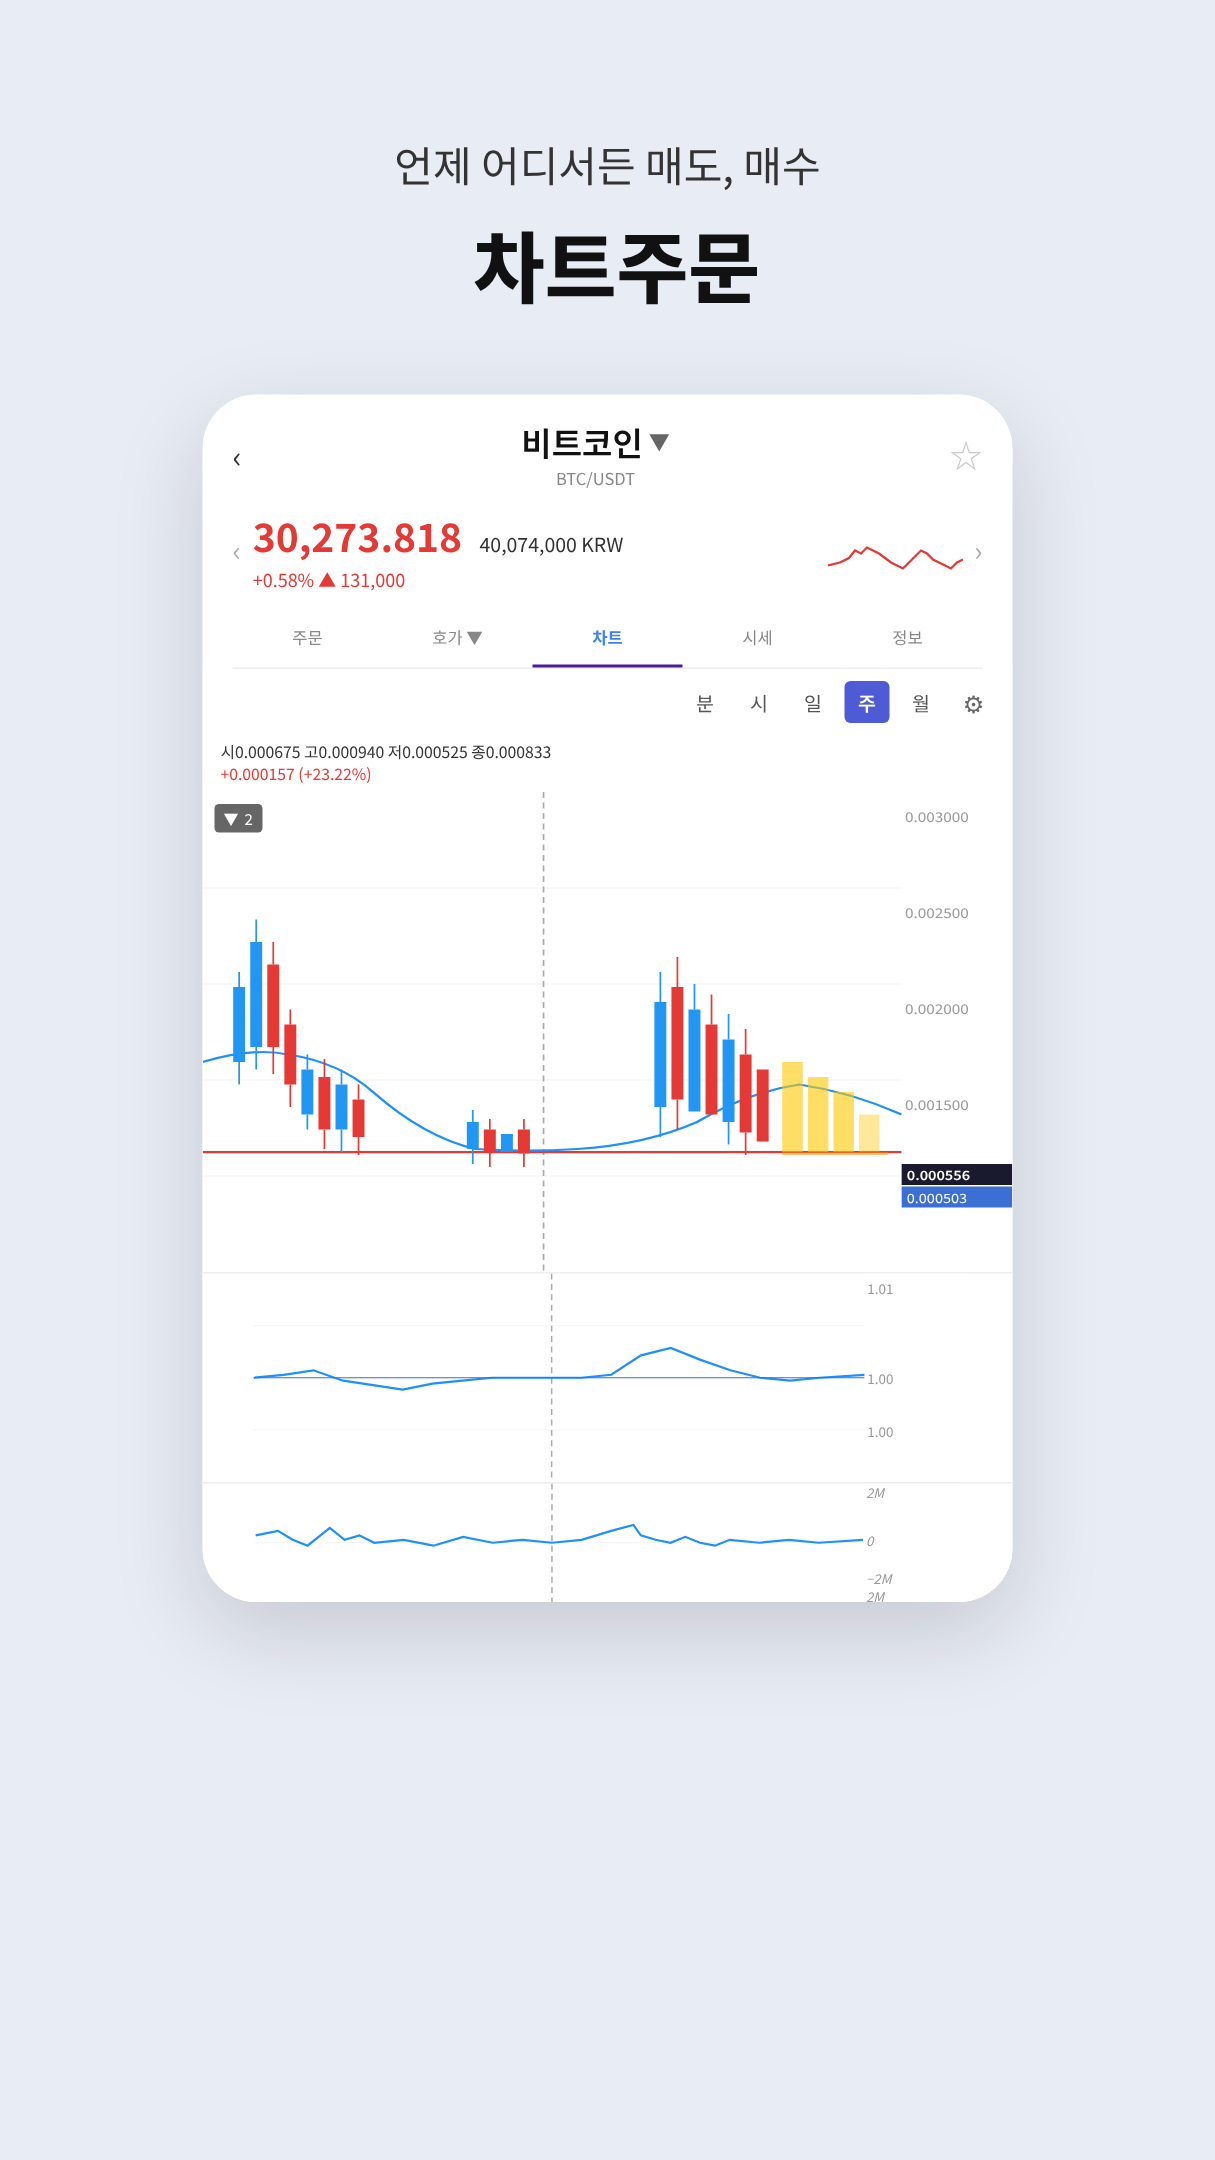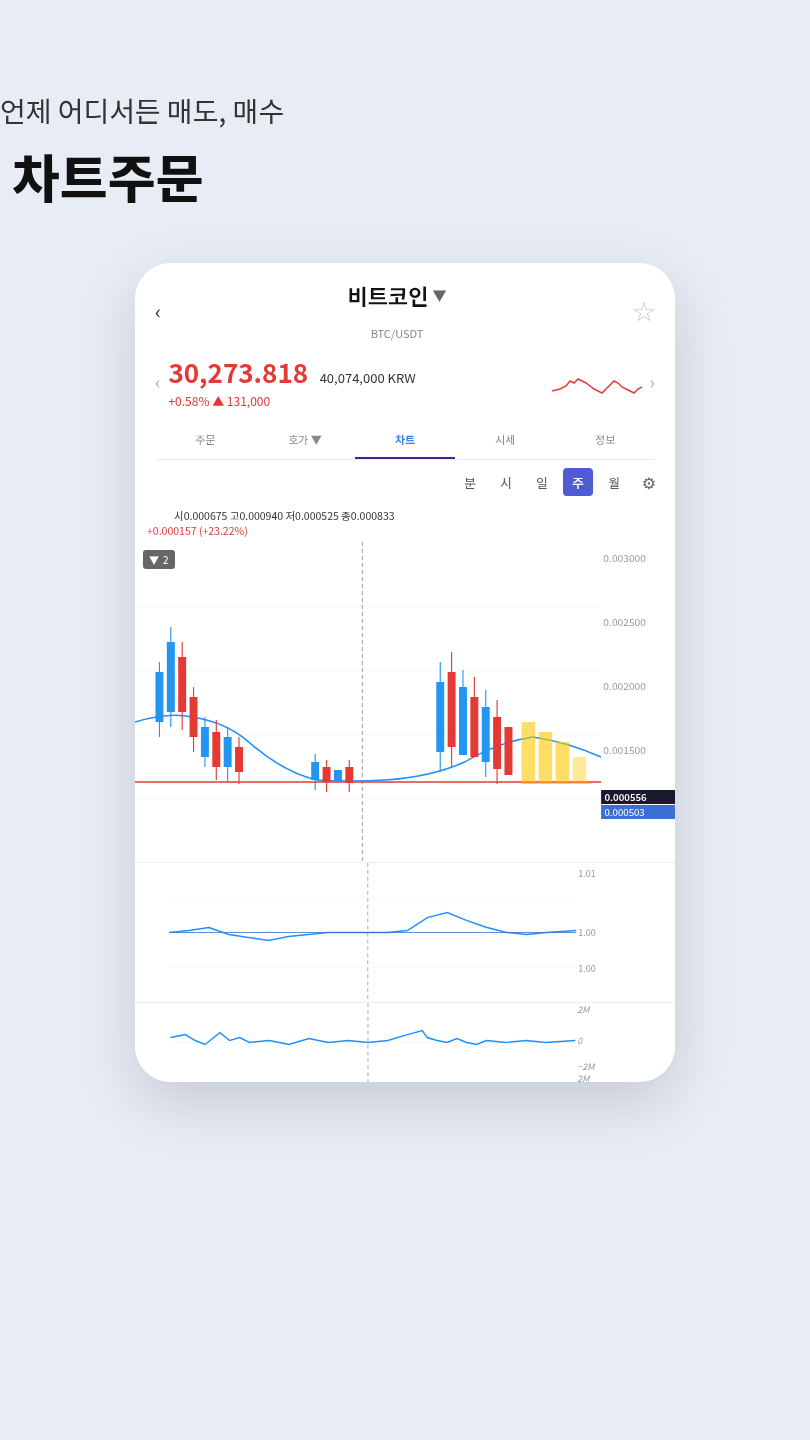--- a/index.html
+++ b/index.html
@@ -10,21 +10,21 @@
       font-family: -apple-system, 'Noto Sans KR', sans-serif;
       overflow: hidden;
       display: flex;
       flex-direction: column;
       align-items: center;
     }
 
     
     .header-section {
       width: 100%;
-      text-align: left;
+      text-align: center;
       padding-top: 90px;
       padding-bottom: 50px;
     }
     .subtitle {
       font-size: 28px;
       color: #333;
       font-weight: 400;
       margin-bottom: 8px;
     }
     .title {
@@ -70,21 +70,21 @@
       color: #111;
     }
     .dropdown-arrow {
       font-size: 14px;
       color: #666;
     }
     .coin-subtitle {
       font-size: 11px;
       color: #888;
       text-align: center;
-      margin-top: 14px;
+      margin-top: 0;
     }
     .star-btn {
       font-size: 22px;
       color: #ccc;
       cursor: pointer;
     }
 
     
     .price-row {
       display: flex;
@@ -187,21 +187,20 @@
     }
 
     
     .chart-stats {
       padding: 4px 12px;
       background: #fff;
       font-size: 10.5px;
     }
     .chart-stats-line1 {
       color: #333;
-      margin-left: 27px;
     }
     .chart-stats-line2 {
       color: #e53935;
     }
 
     
     .main-chart-container {
       position: relative;
       width: 100%;
       height: 320px;

